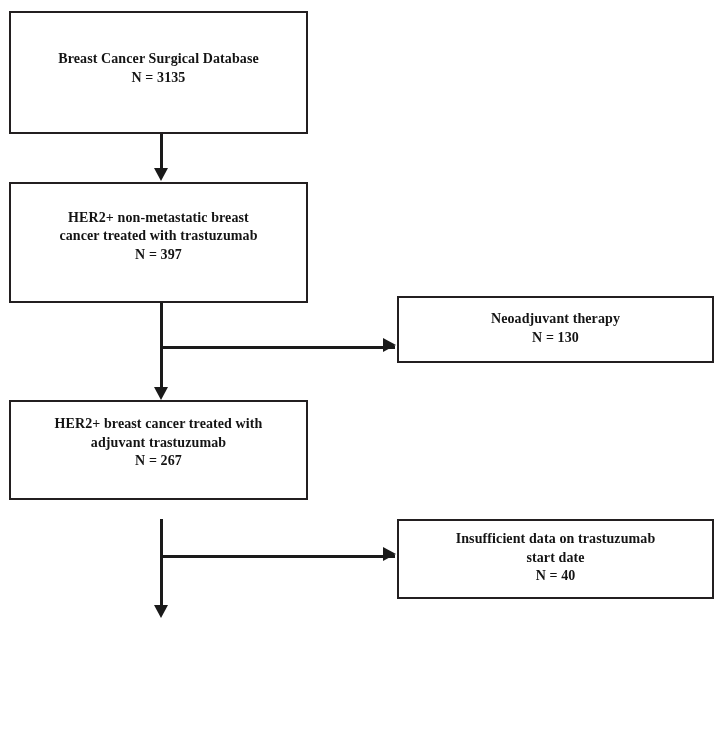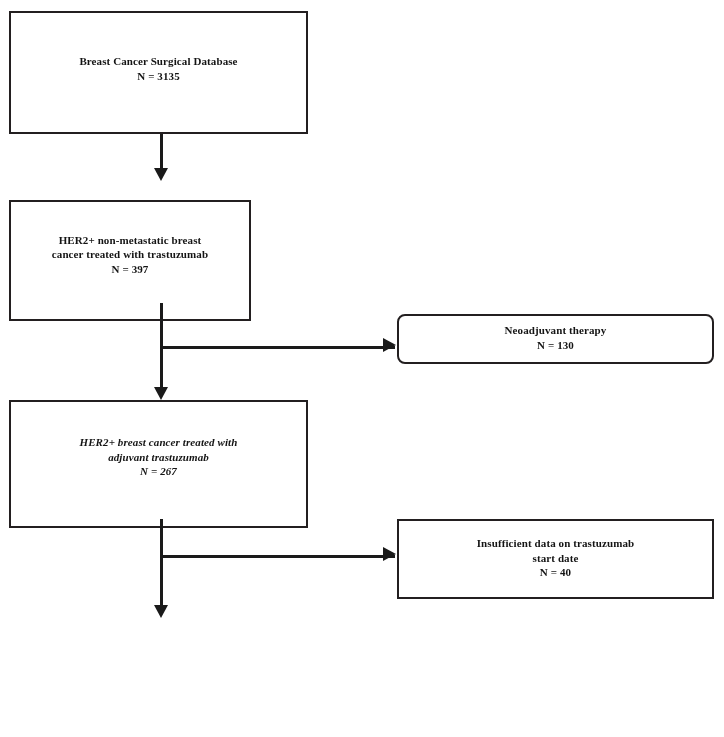--- a/index.html
+++ b/index.html
@@ -20,34 +20,34 @@
     box-sizing: border-box;
     border: 2.5px solid #231f20;
     background: #ffffff;
     display: flex;
     align-items: center;
     justify-content: center;
     text-align: center;
   }
   .node-text {
     font-weight: bold;
-    font-size: 11px;
+    font-size: 14px;
     line-height: 1.32;
     color: #141414;
     letter-spacing: 0.1px;
     padding: 0 10px;
     white-space: pre-line;
   }
   
   #box-database  { left: 9px;  top: 11px;  width: 299px; height: 123px; }
-  #box-her2-nonmeta { left: 9px; top: 200px; width: 242px; height: 121px; }
-  #box-adjuvant  { left: 9px;  top: 400px; width: 299px; height: 128px; font-style: italic; }
+  #box-her2-nonmeta { left: 9px; top: 182px; width: 299px; height: 121px; }
+  #box-adjuvant  { left: 9px;  top: 400px; width: 299px; height: 100px; }
   #box-complete  { left: 9px;  top: 617px; width: 299px; height: 108px; }
   
-  #box-neoadjuvant { left: 397px; top: 314px; width: 317px; height: 50px; border-radius: 8px; }
+  #box-neoadjuvant { left: 397px; top: 296px; width: 317px; height: 67px; }
   #box-insufficient { left: 397px; top: 519px; width: 317px; height: 80px; align-items: center; }
 
   
   #box-database .node-text  { transform: translateY(-4px); }
   #box-her2-nonmeta .node-text { transform: translateY(-6px); }
   #box-adjuvant .node-text  { transform: translateY(-7px); }
   #box-complete .node-text  { transform: translateY(-2px); }
   #box-neoadjuvant .node-text { transform: translateY(-1px); }
   #box-insufficient .node-text { transform: translateY(-1px); }
 

